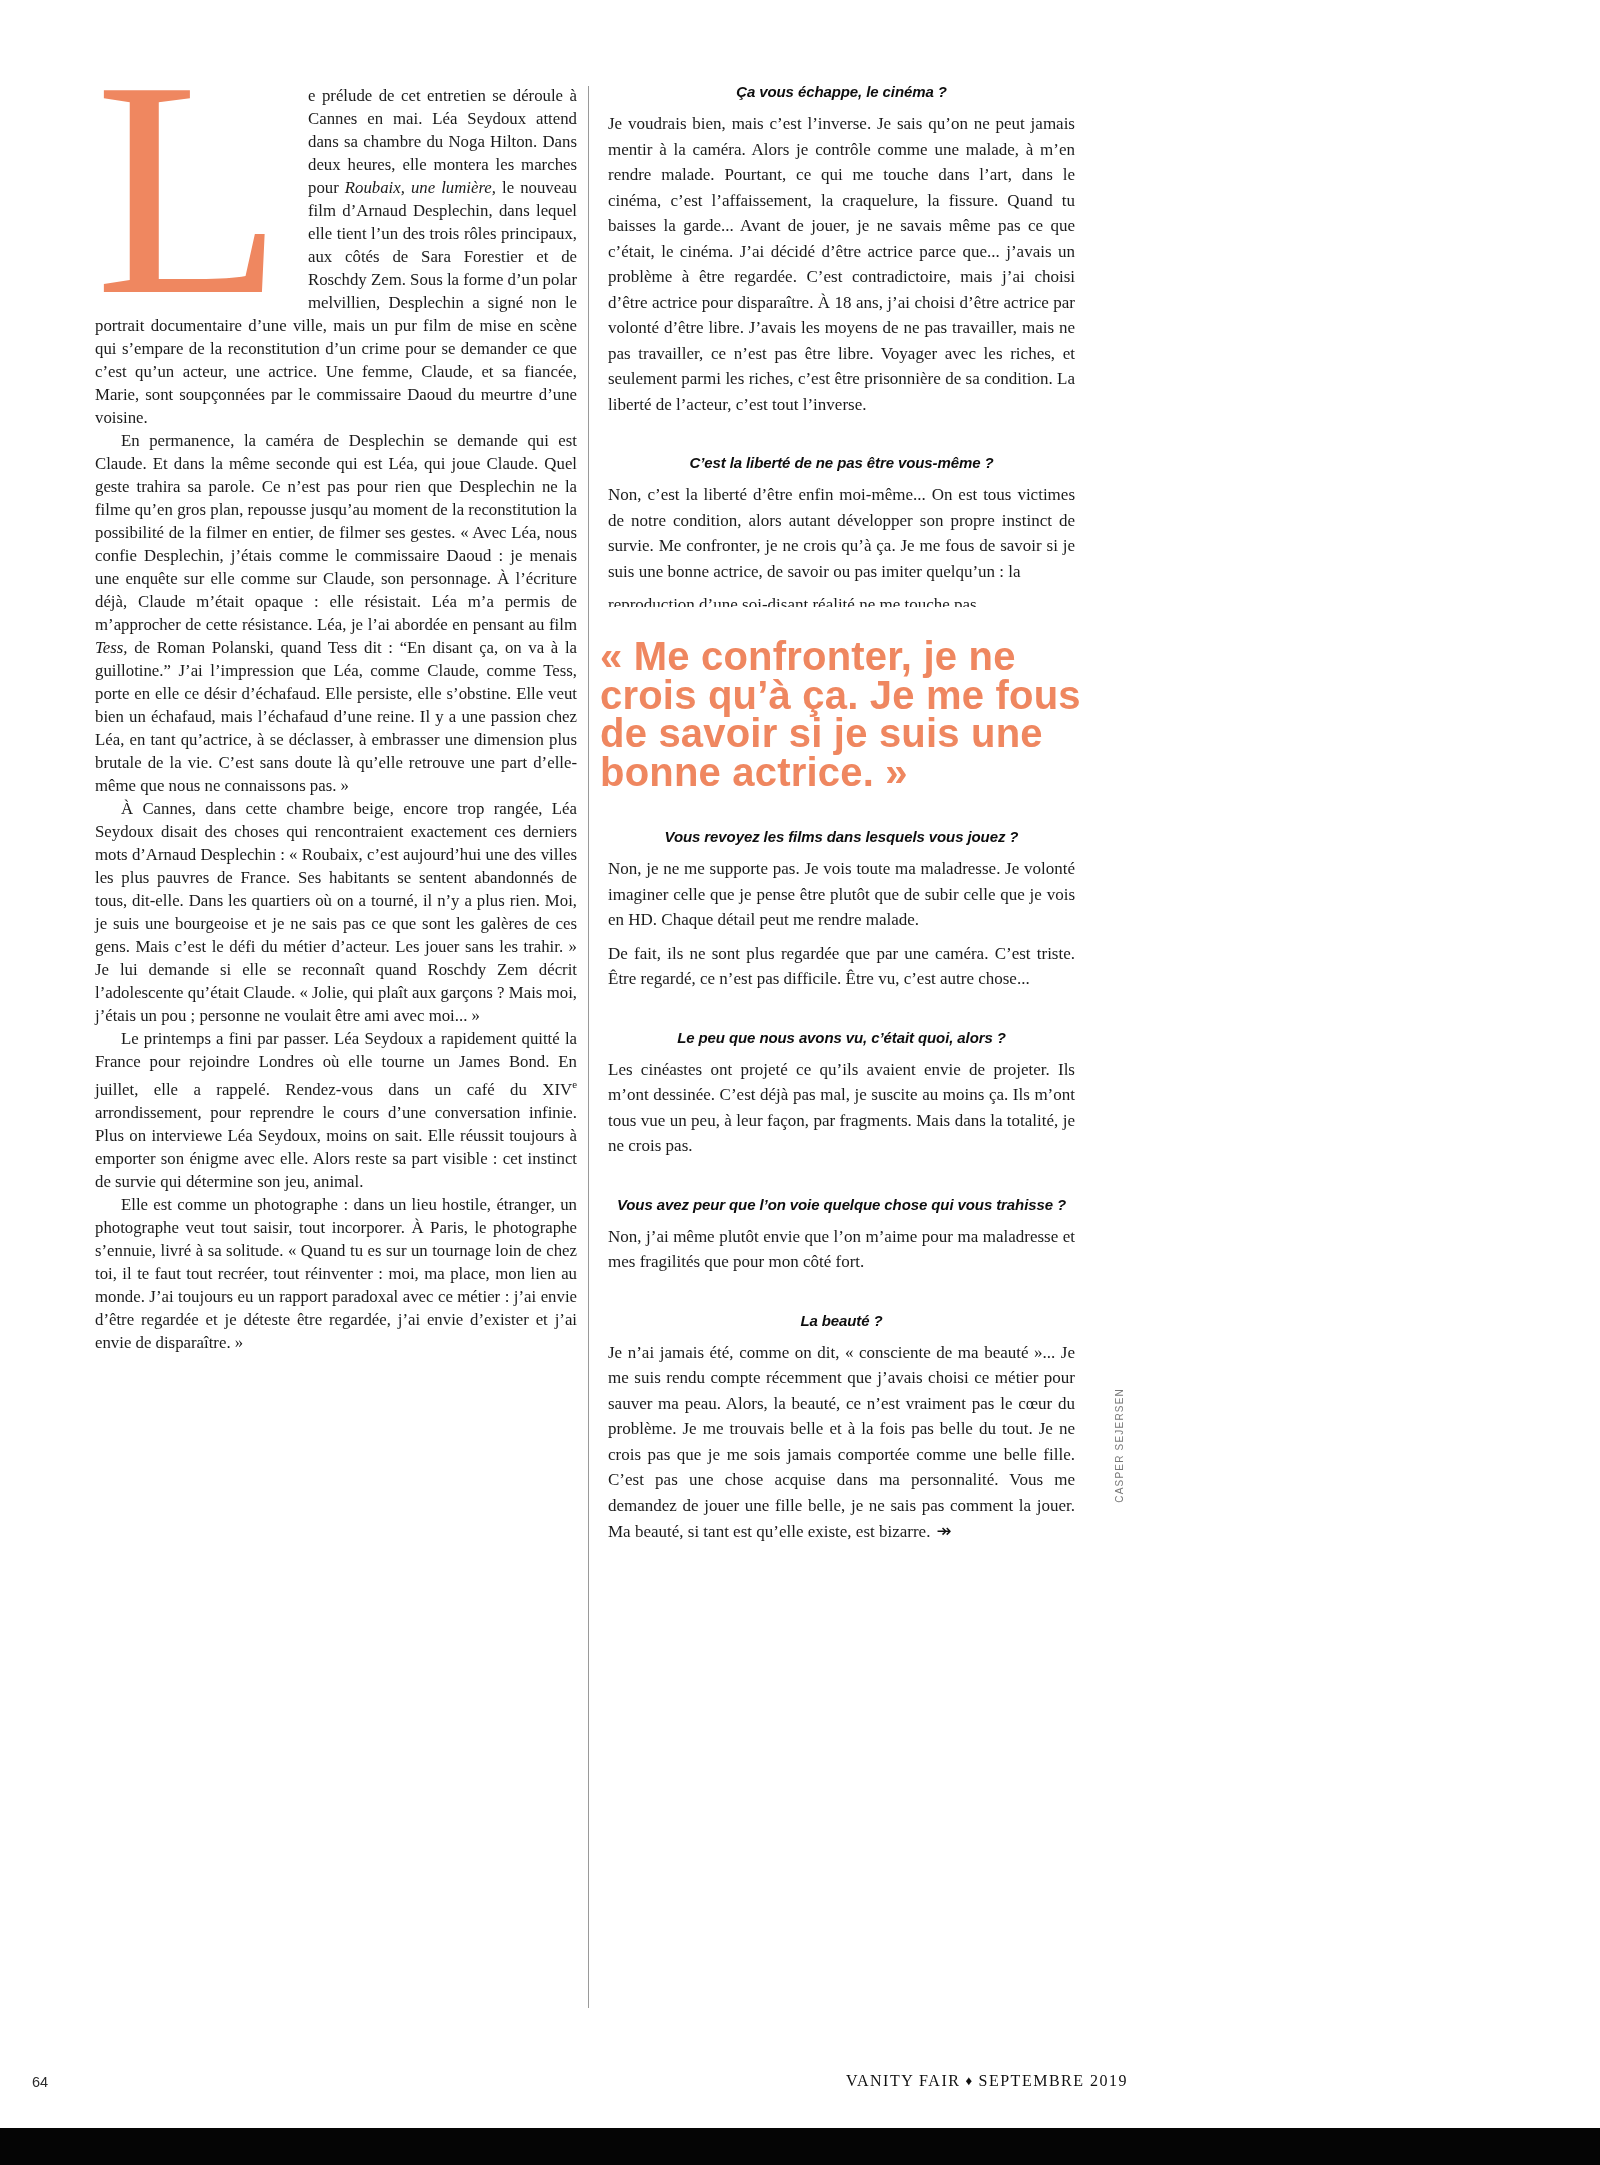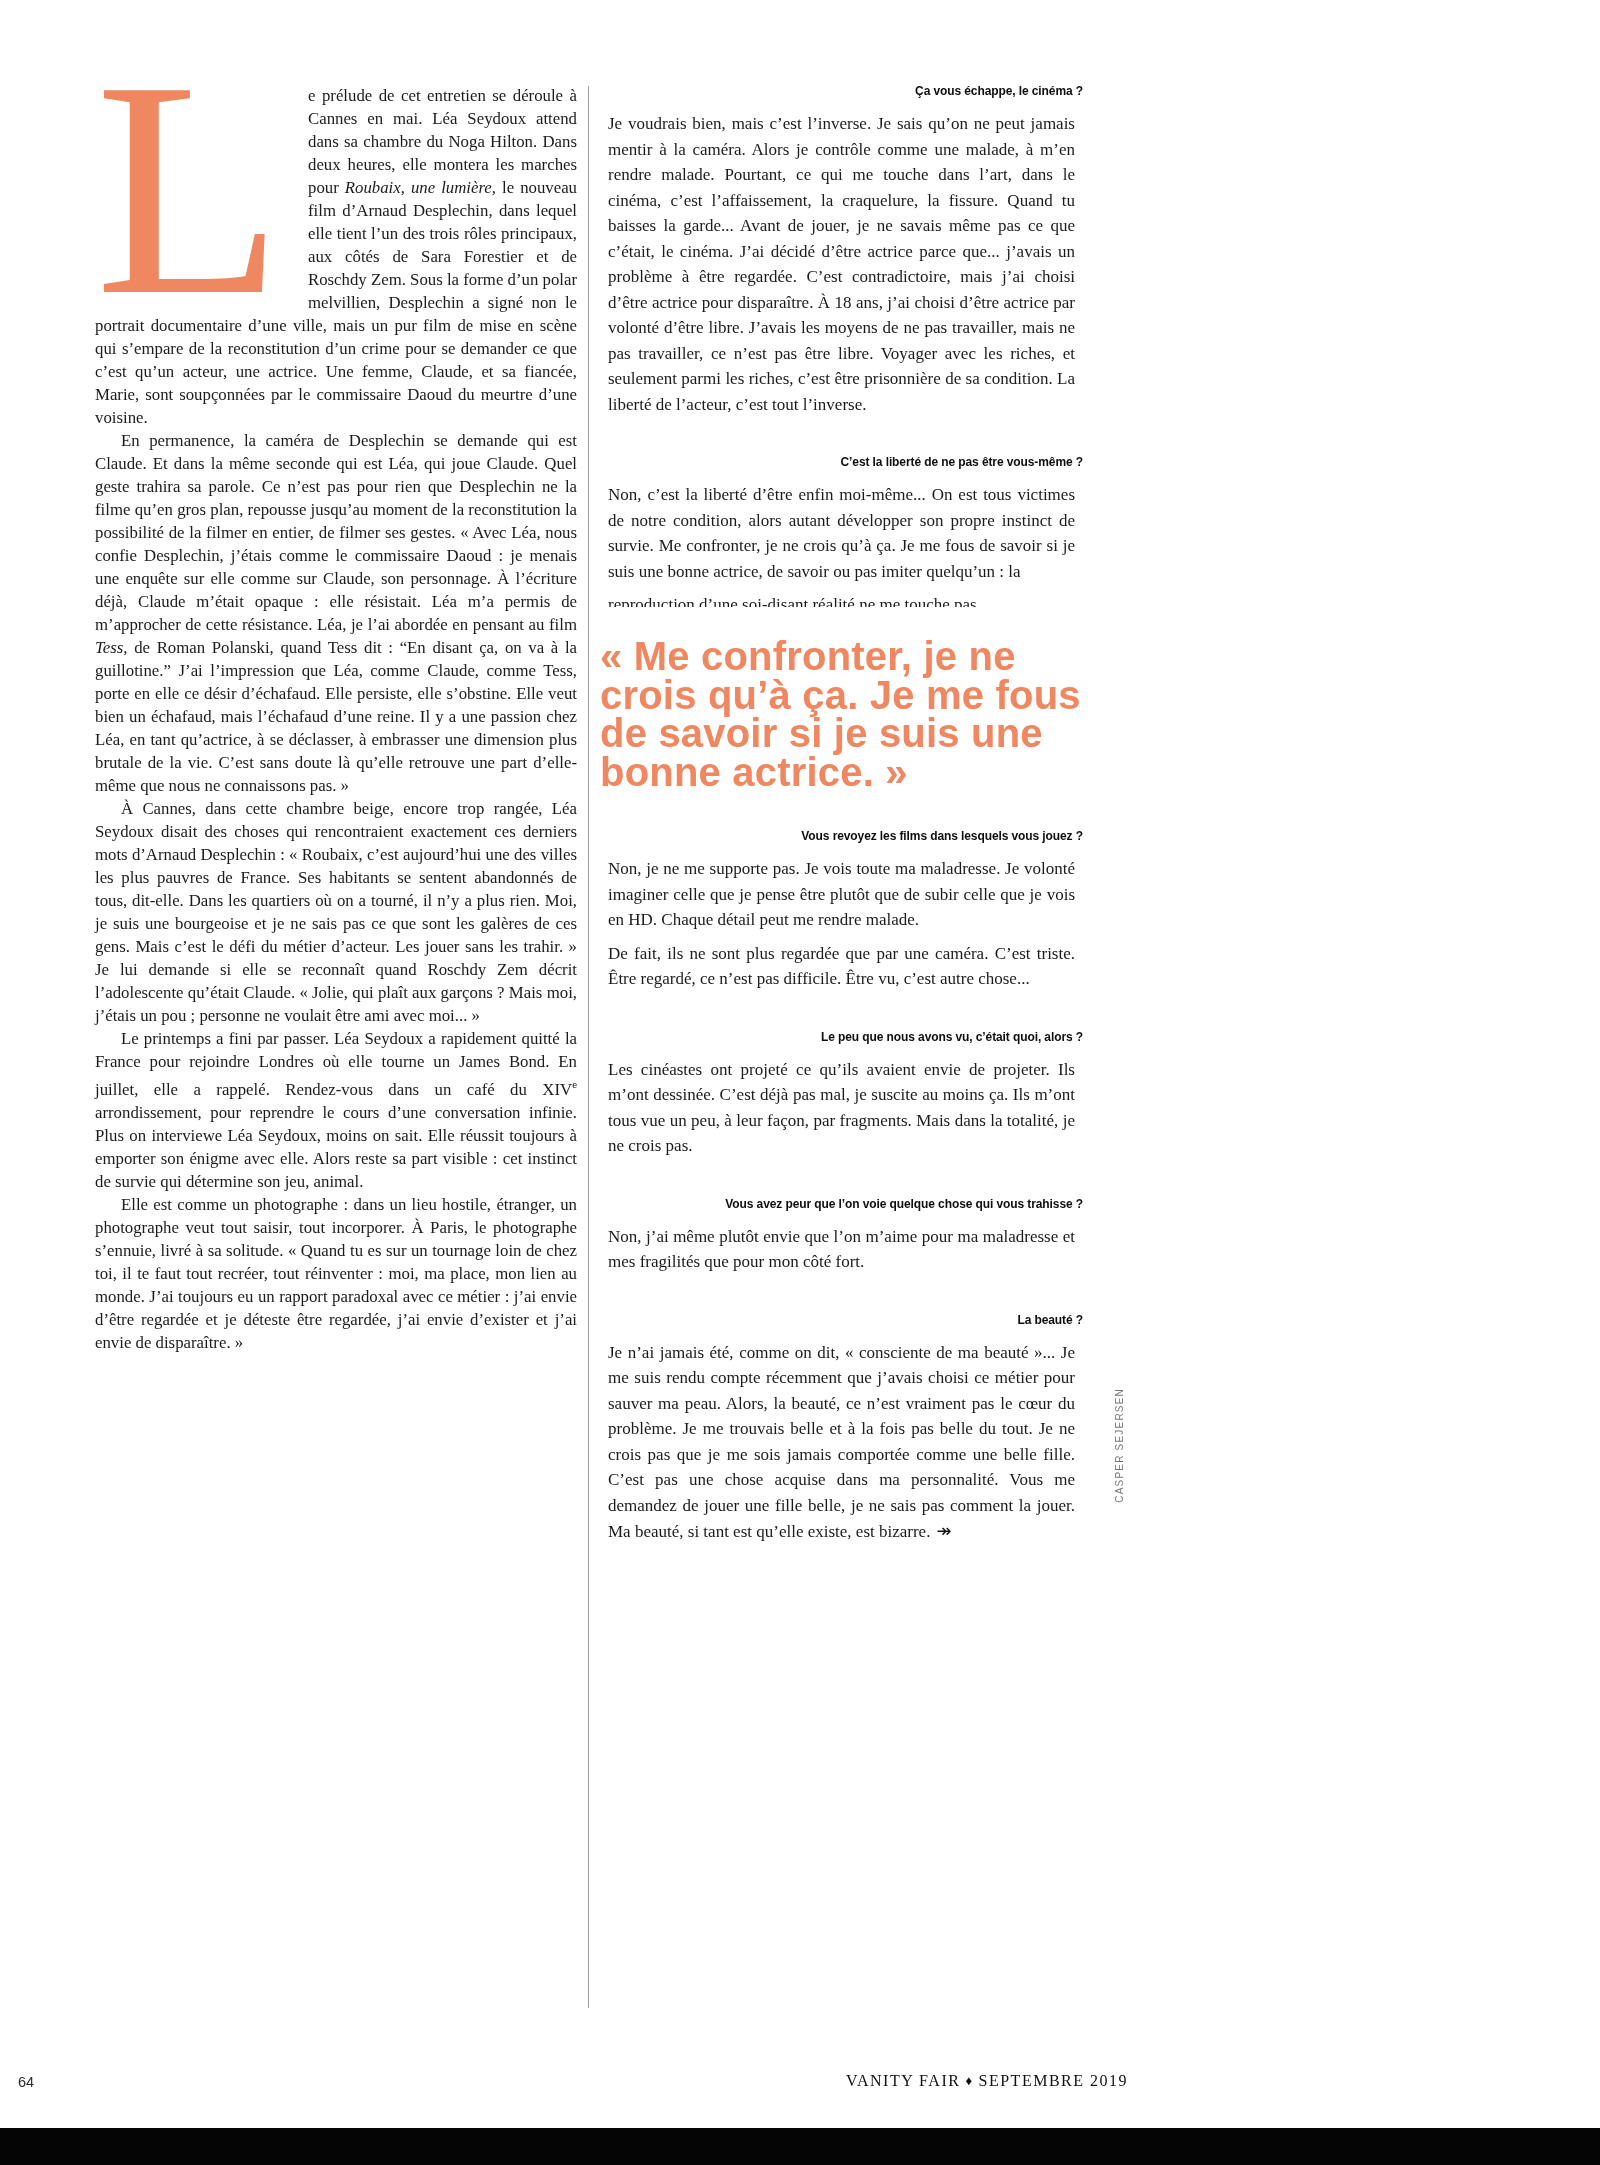--- a/index.html
+++ b/index.html
@@ -53,26 +53,27 @@
     position:absolute;
     left:600px; top:80px;
     width:483px;
     font-size:17px;
     line-height:25.5px;
     text-align:justify;
   }
   .question{
     font-family:"Liberation Sans", sans-serif;
     font-weight:700;
-    font-size:12px;
+    font-size:15px;
     line-height:23px;
-    text-align:right;
+    text-align:center;
     letter-spacing:-0.1px;
     margin:34px 0 6px 0;
     color:#0e0e0e;
+    font-style:italic;
   }
   .qa:first-of-type .question{margin-top:0;}
   .answer{margin:8px;}
   .clip-line{
     height:15px;
     overflow:hidden;
   }
   .pullquote{
     color:var(--accent-orange);
     font-family:"Liberation Sans", sans-serif;
@@ -103,21 +104,21 @@
     font-family:"Liberation Sans", sans-serif;
     font-size:10px;
     letter-spacing:1.2px;
     color:#777;
     writing-mode:vertical-rl;
     transform:rotate(180deg);
     white-space:nowrap;
   }
   .folio{
     position:absolute;
-    left:18px; top:2074px;
+    left:32px; top:2074px;
     font-family:"Liberation Sans", sans-serif;
     font-size:14.5px;
     color:#2a2a2a;
   }
   .footer-right{
     position:absolute;
     left:600px; top:2072px;
     width:528px;
     text-align:right;
     font-family:"Liberation Serif", serif;

